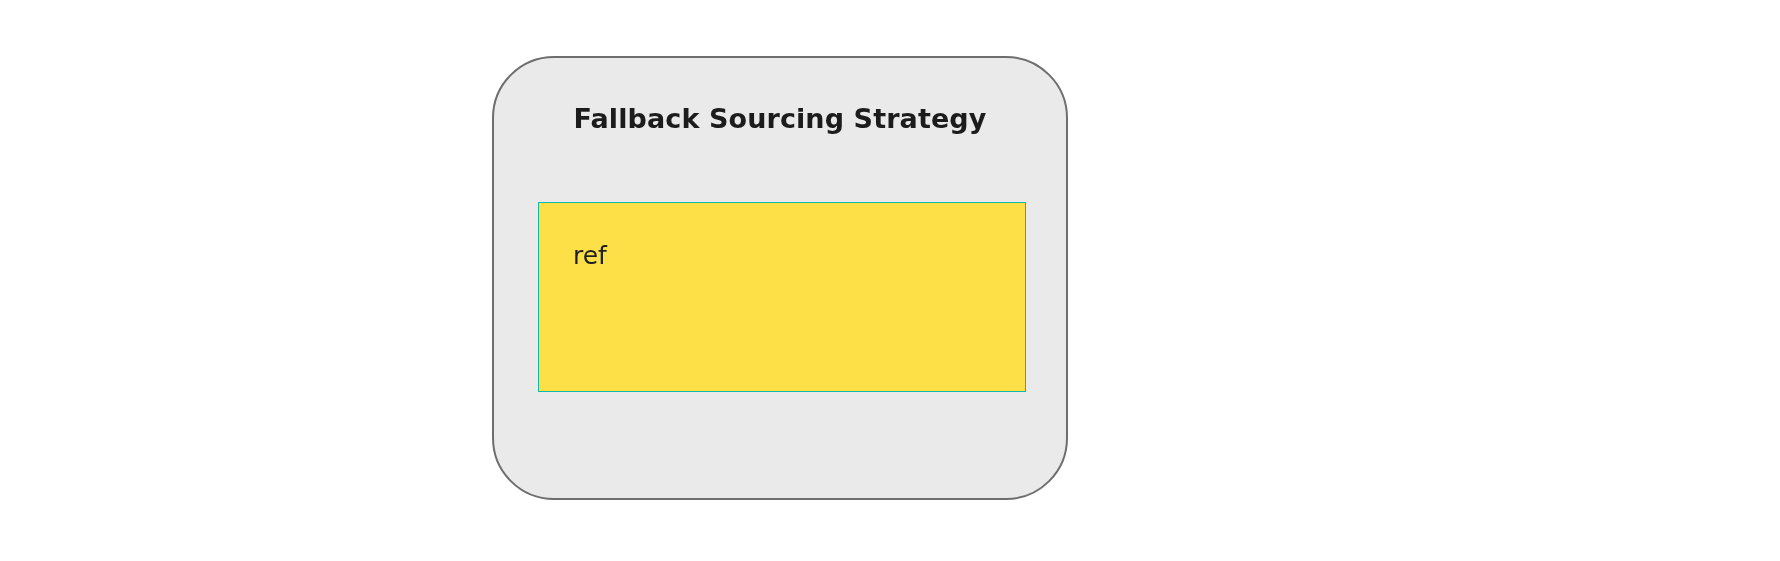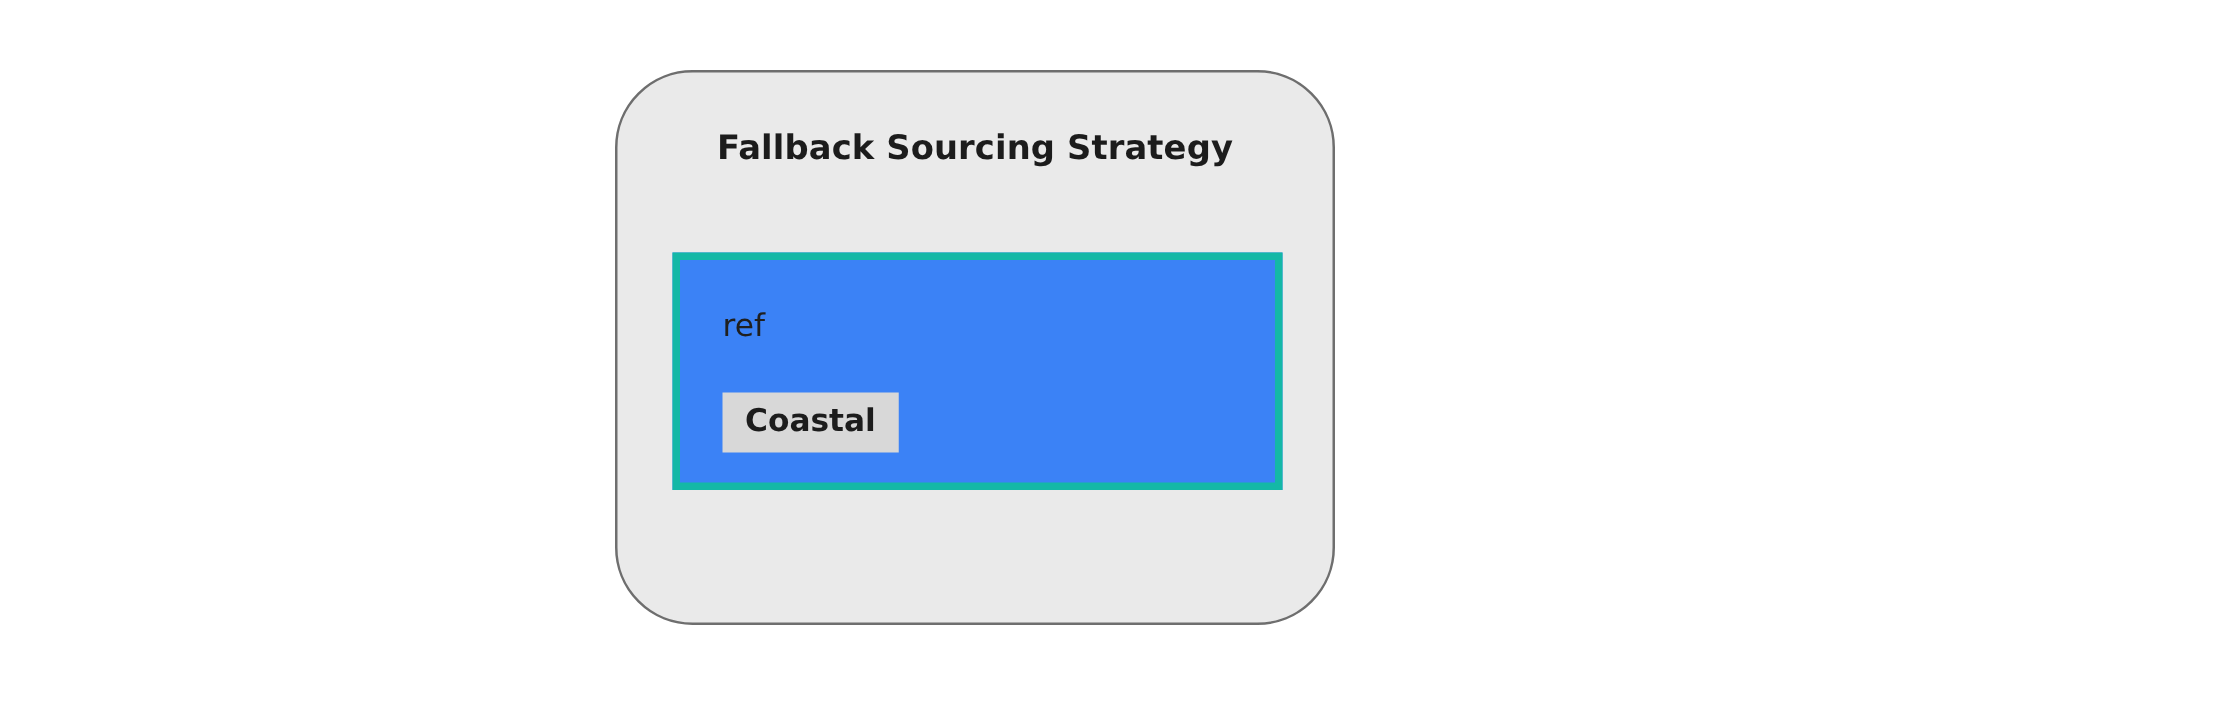--- a/index.html
+++ b/index.html
@@ -52,22 +52,22 @@
   }
 
   
   #content-panel {
     position: absolute;
     left: 44px;
     top: 144px;
     width: 488px;
     height: 190px;
     box-sizing: border-box;
-    background: #3b82f6;
-    border: 6px solid #14b8a6;
+    background: #fde047;
+    border: 1px solid #14b8a6;
   }
 
   #ref-label {
     position: absolute;
     left: 34px;
     top: 38px;
     font-size: 25px;
     font-weight: normal;
     color: #1f1f1f;
     line-height: 30px;
@@ -94,19 +94,18 @@
 <div id="canvas">
 
   <div id="strategy-card">
 
     <div id="card-title">Fallback Sourcing Strategy</div>
 
     <div id="content-panel">
 
       <div id="ref-label">ref</div>
 
-      <div id="coastal-chip">Coastal</div>
 
     </div>
 
   </div>
 
 </div>
 
 </body></html>

